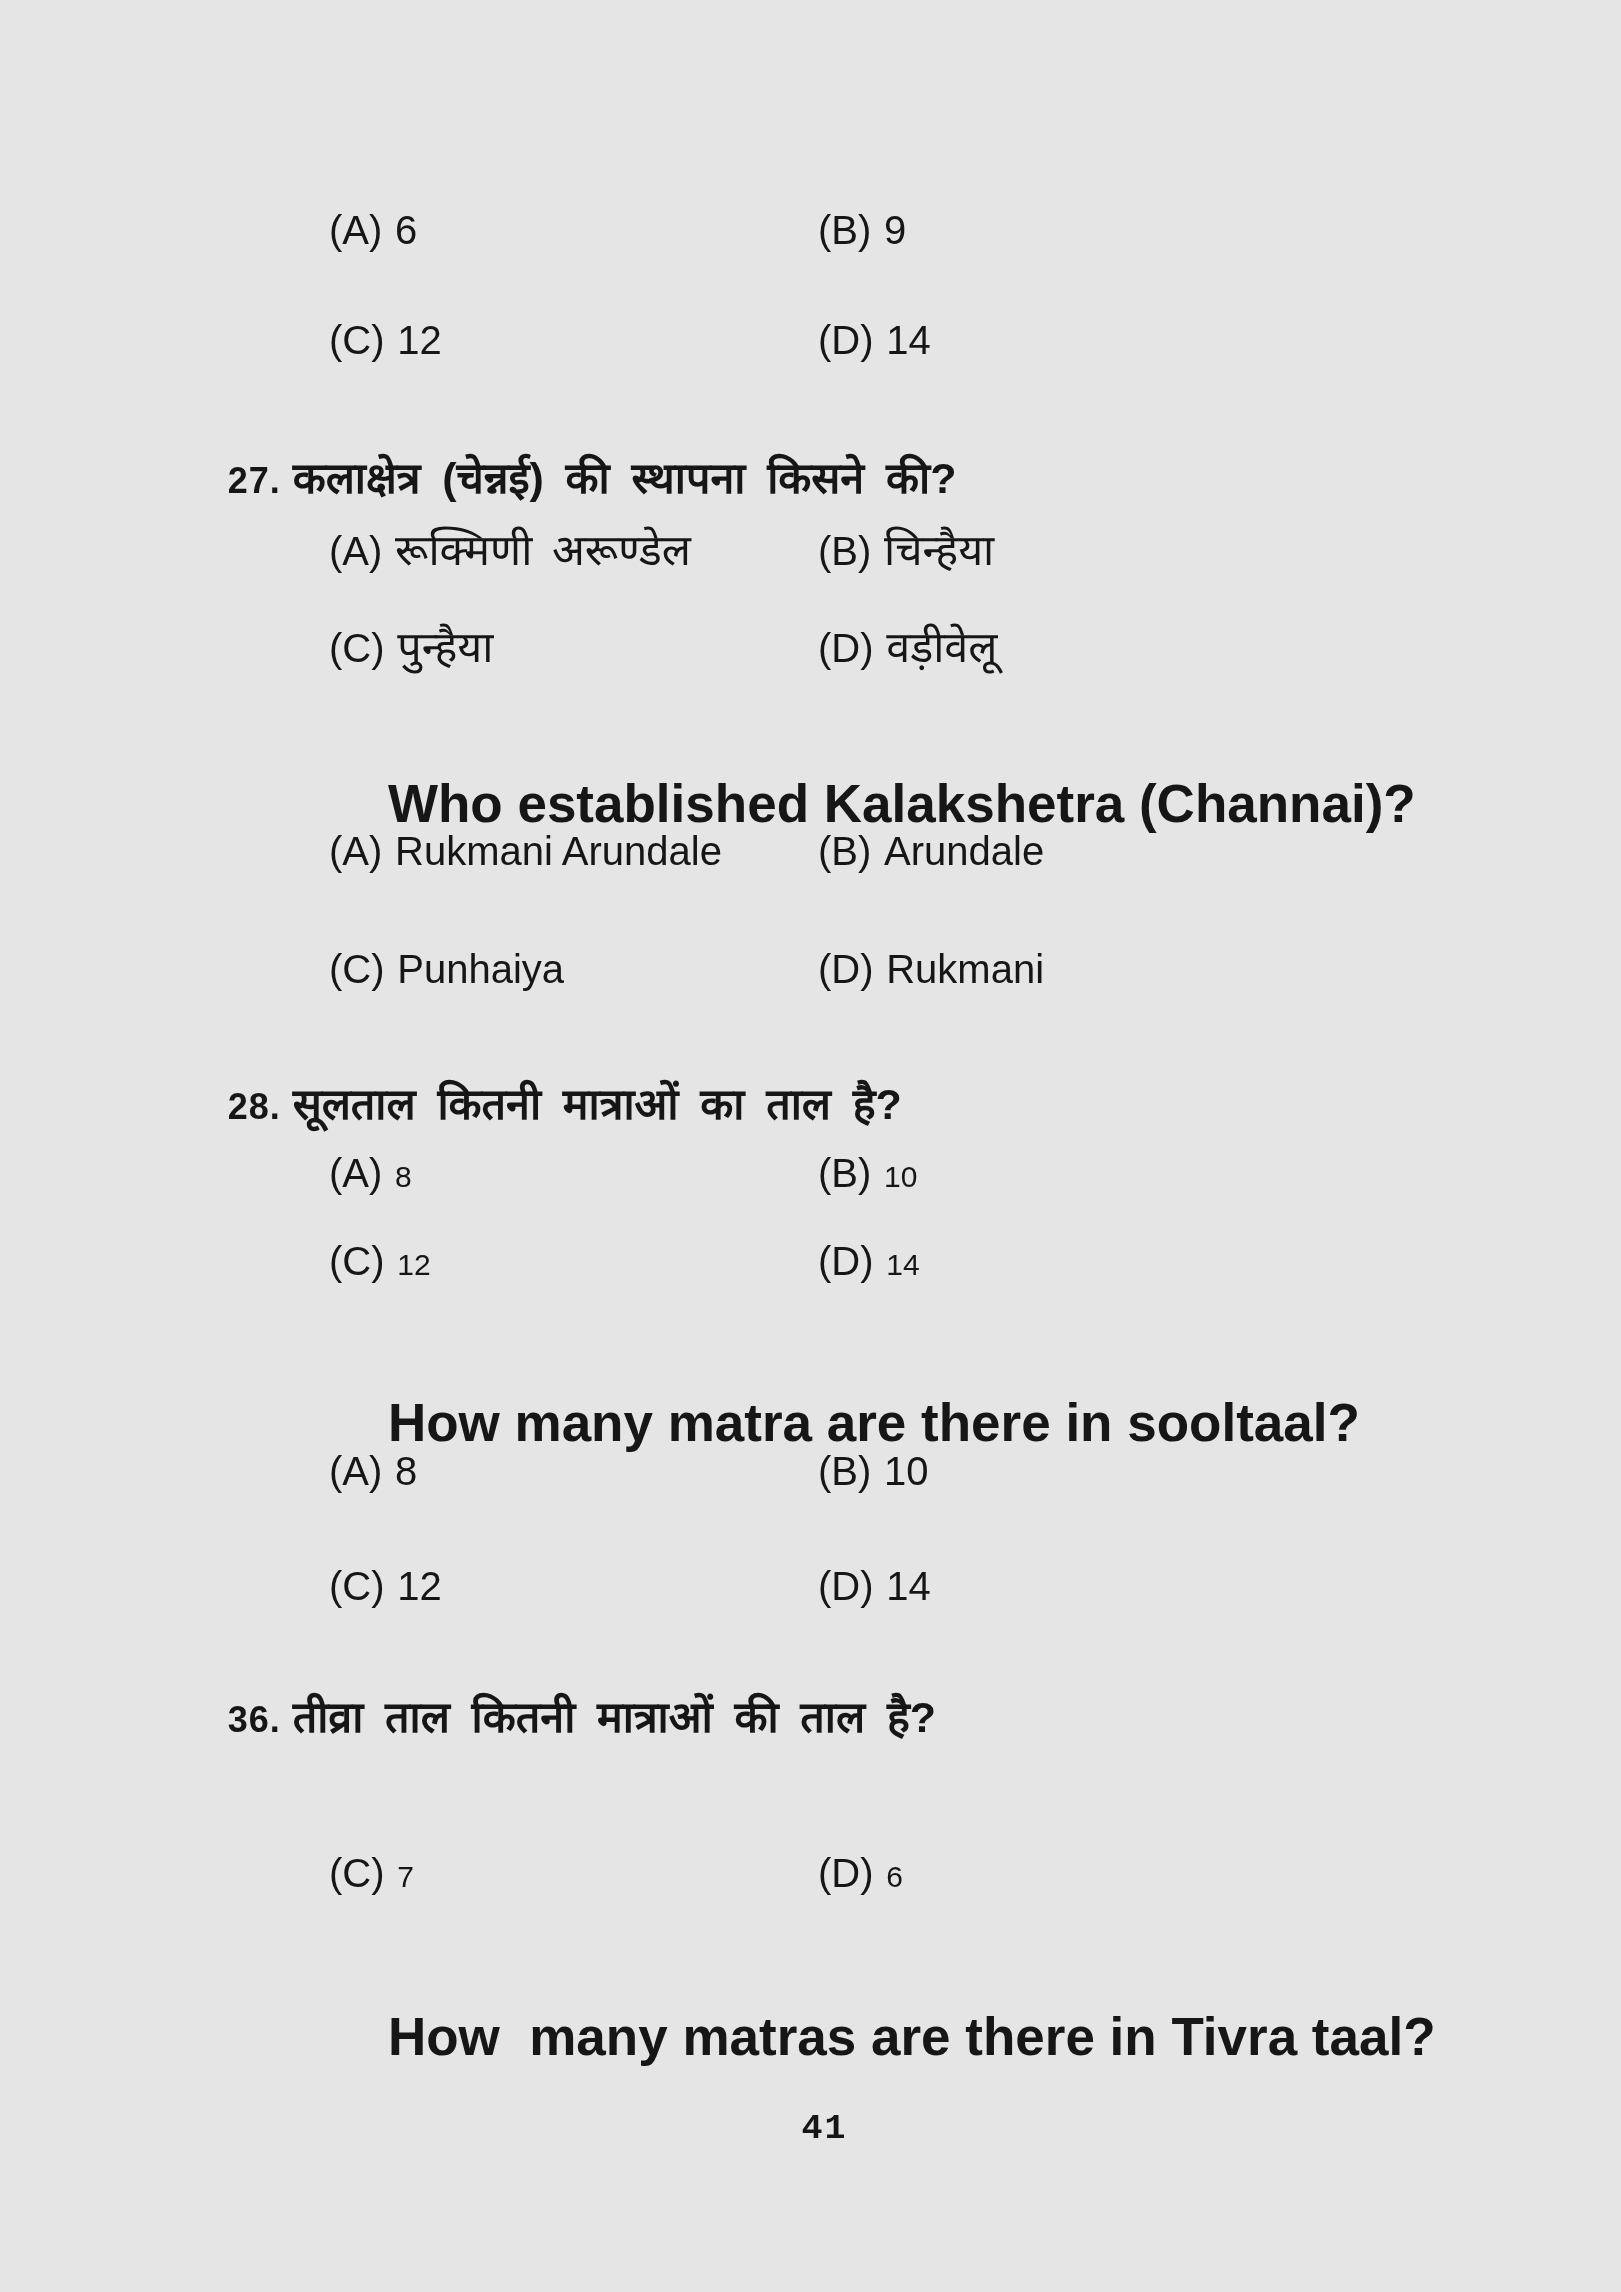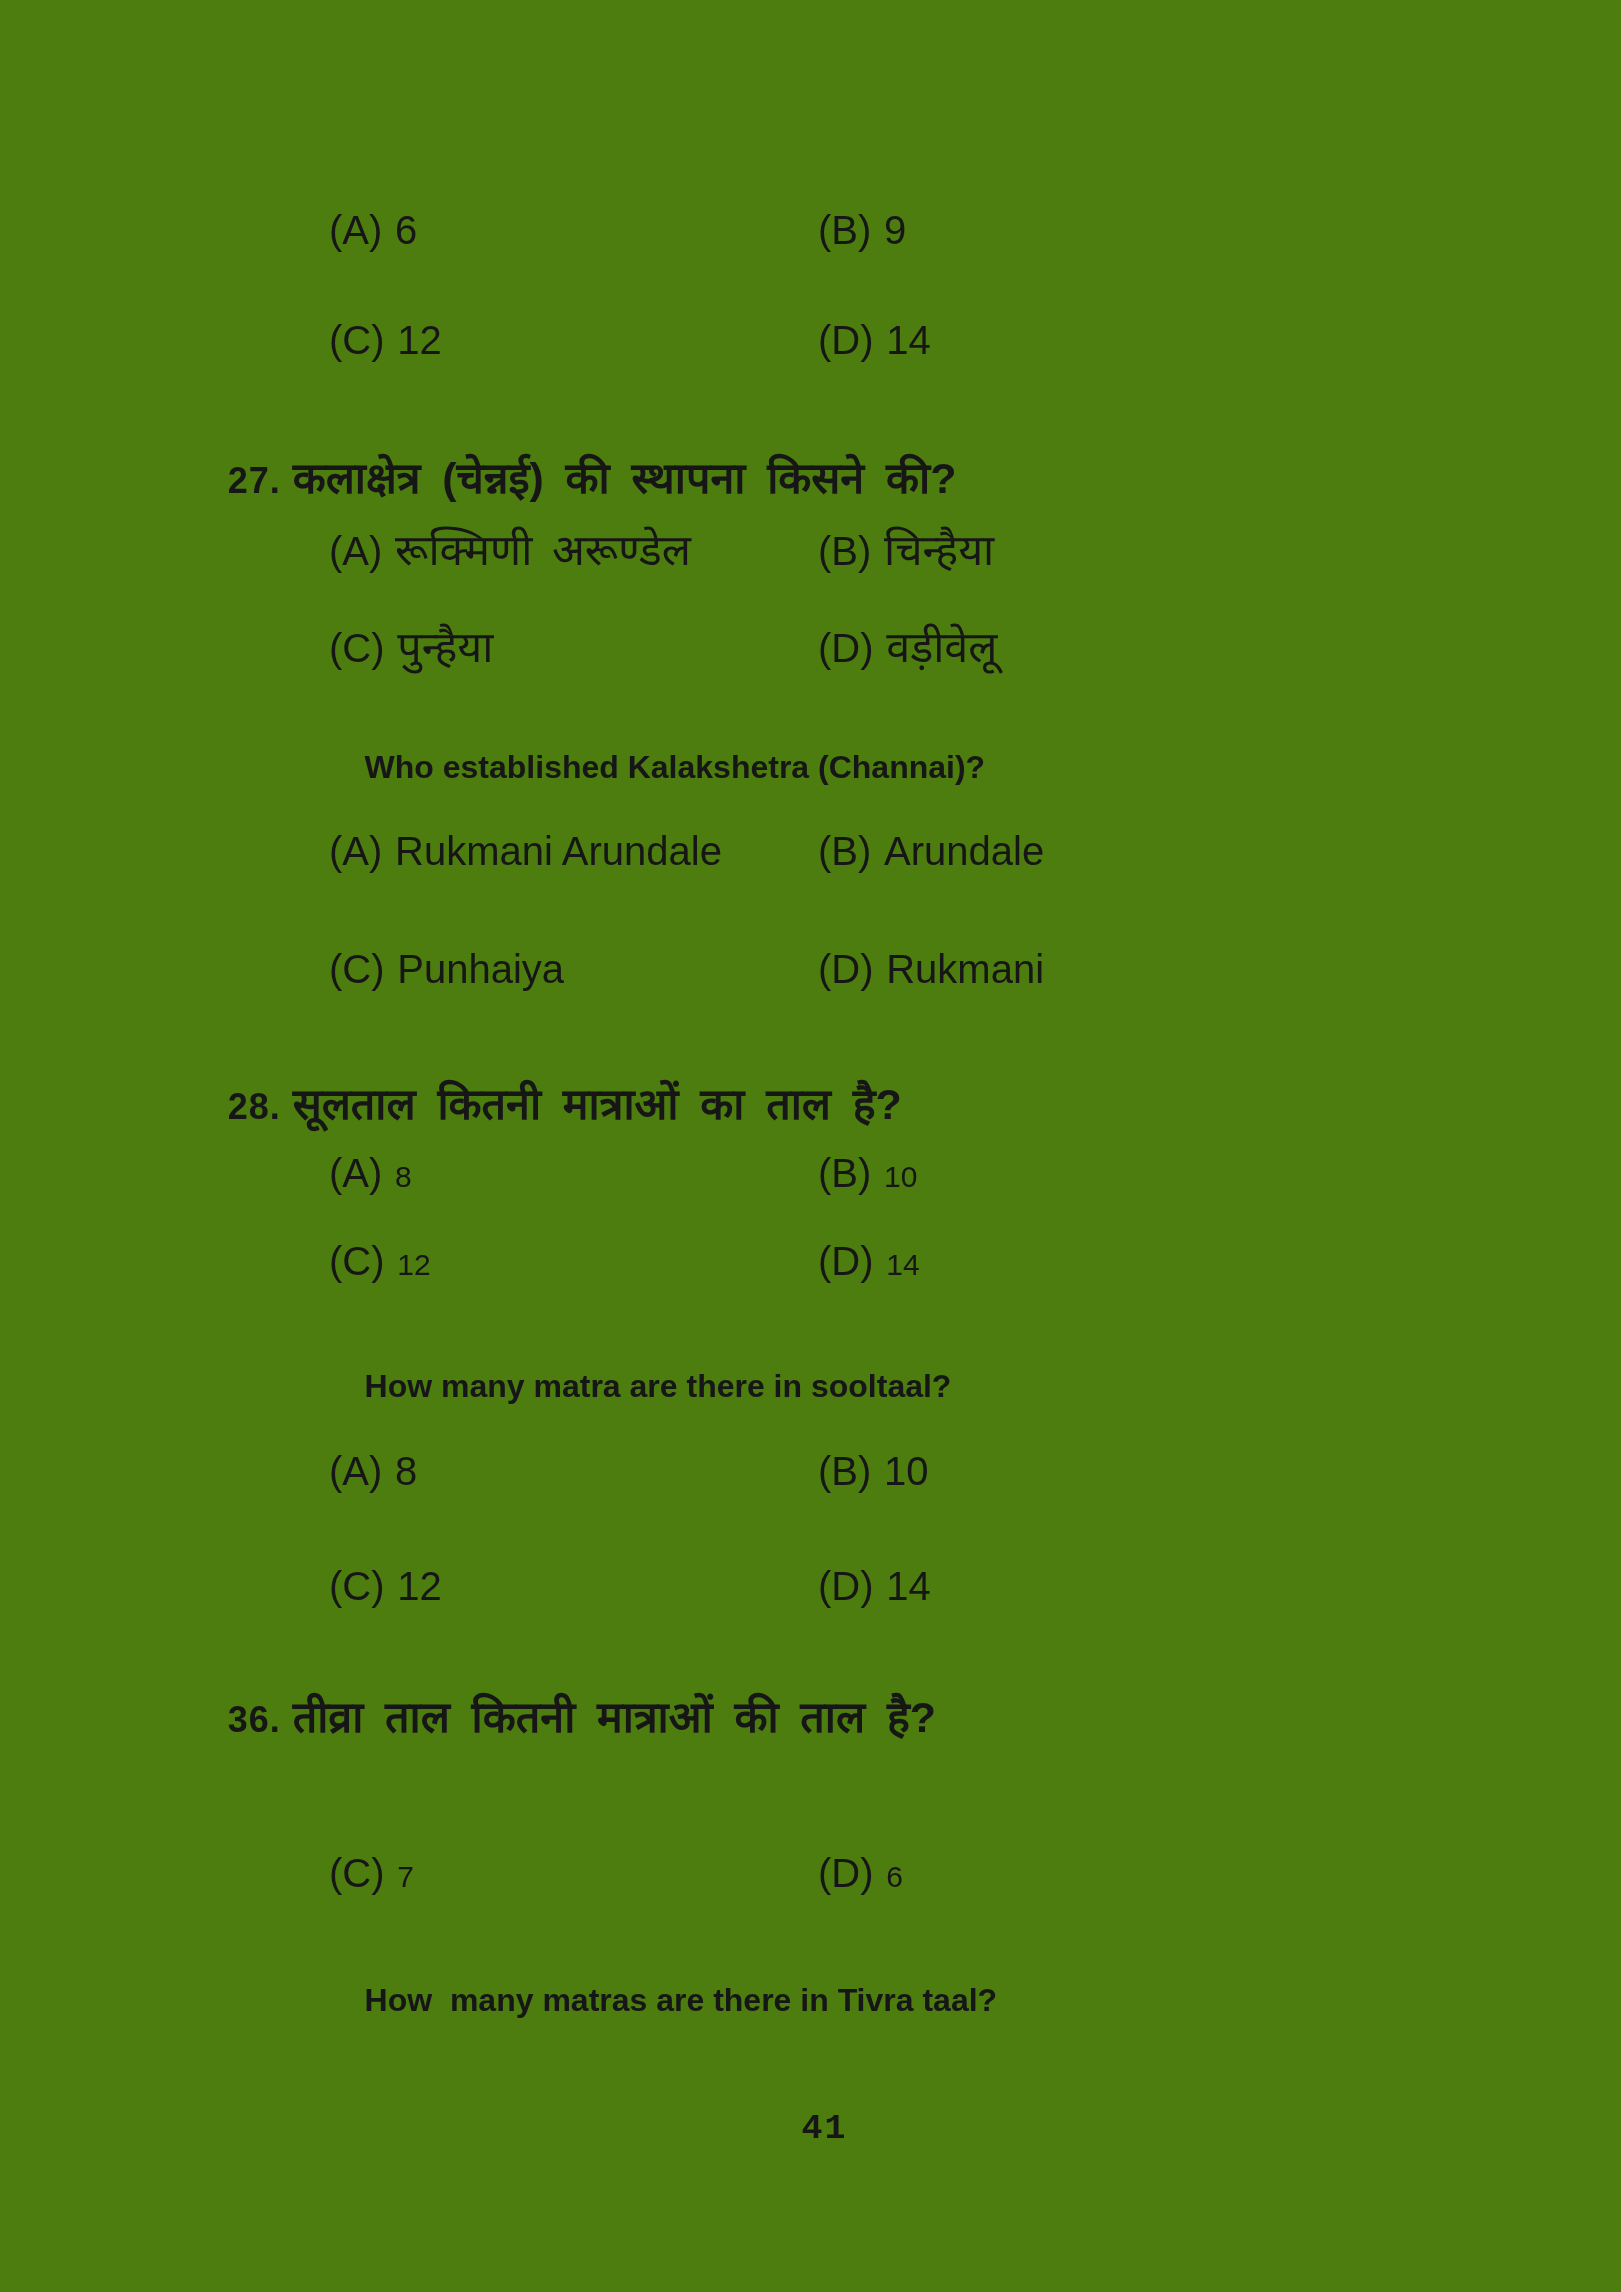--- a/index.html
+++ b/index.html
@@ -2,21 +2,21 @@
 <html><head>
 <meta charset="utf-8">
 <style>
   * { margin: 0; padding: 0; box-sizing: border-box; }
   html, body { background: #ffffff; }
   .page {
     position: relative;
     width: 1621px;
     height: 2293px;
     margin: 0 auto;
-    background: #4d7c0f;
+    background: #e5e5e5;
     color: #161616;
     font-family: "Liberation Sans", sans-serif;
     overflow: hidden;
   }
   .question {
     position: absolute;
     left: 210px;
     white-space: pre;
     font-weight: bold;
   }
@@ -25,21 +25,21 @@
     letter-spacing: 1px;
     margin-right: 11.8px;
     vertical-align: baseline;
   }
   .qtext.hindi {
     font-size: 43px;
     word-spacing: 9.8px;
     font-family: "Liberation Sans", "DejaVu Sans", sans-serif;
   }
   .question.english, .qtext.english {
-    font-size: 32px;
+    font-size: 53px;
     white-space: pre;
   }
   .question.english { left: 329px; }
   .optrow {
     position: absolute;
     left: 0;
     width: 100%;
     height: 59px;
   }
   .opt {

